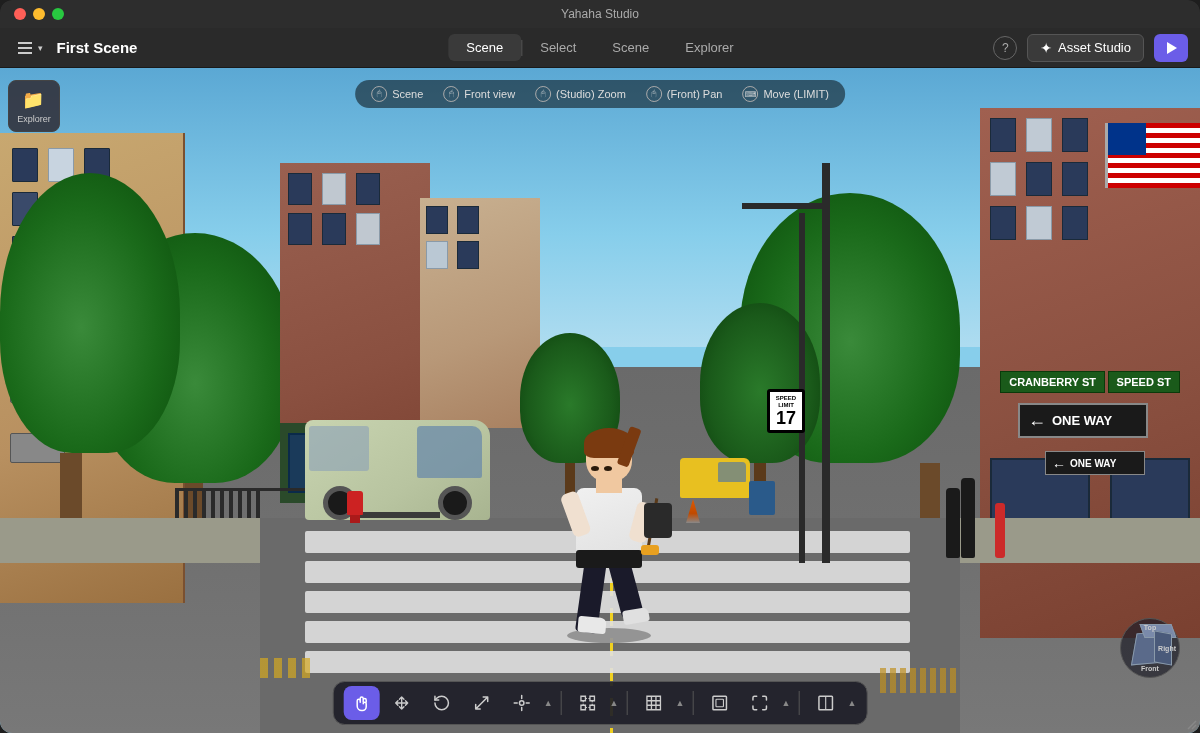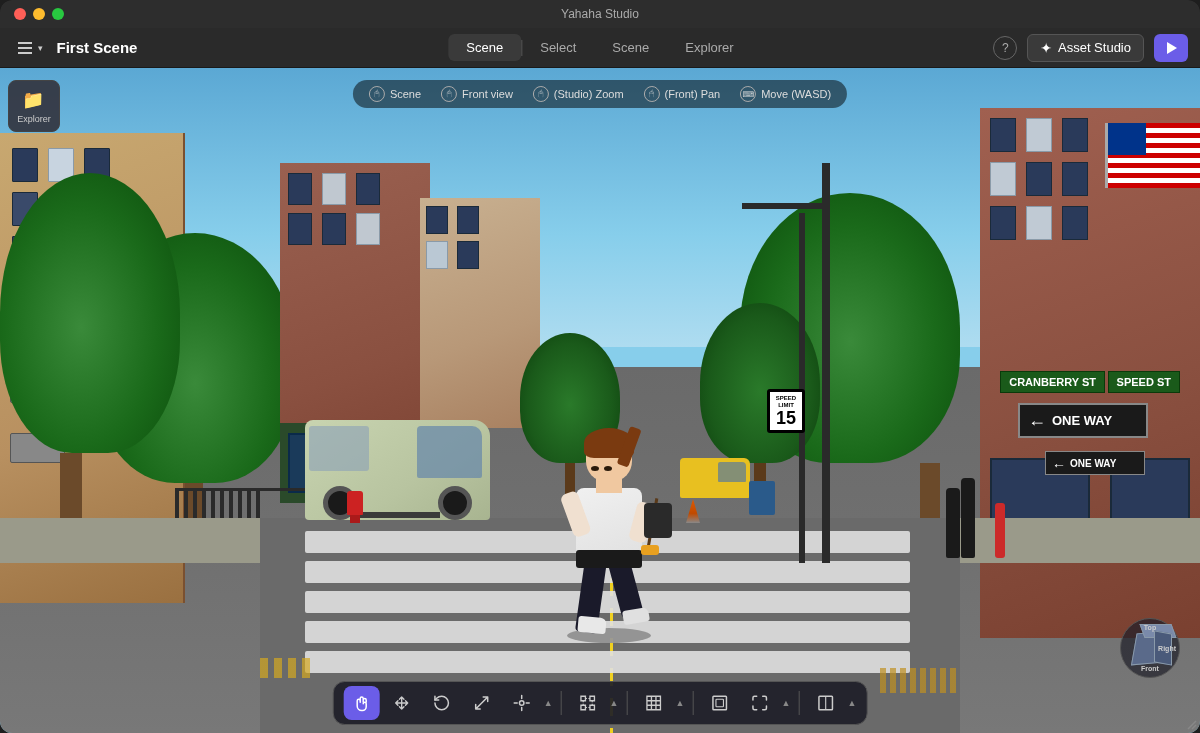--- a/index.html
+++ b/index.html
@@ -528,21 +528,21 @@
       <span>ONE WAY</span>
     </div>
 
     <div style="position:absolute; right:55px; bottom:258px; display:flex;align-items:center;background:#1a1a1a;color:#fff;font-size:10px;font-weight:800;padding:3px 8px 3px 6px;border:1.5px solid #888;gap:4px;width:100px;">
       <span style="font-size:14px;">←</span>
       <span>ONE WAY</span>
     </div>
 
     <div style="position:absolute; right:395px; bottom:300px; background:#fff; border:3px solid #000; border-radius:3px; width:38px; padding:3px 2px; text-align:center;">
       <div style="font-size:6px;font-weight:700;color:#000;line-height:1.2;">SPEED LIMIT</div>
-      <div style="font-size:18px;font-weight:900;color:#000;line-height:1;">15</div>
+      <div style="font-size:18px;font-weight:900;color:#000;line-height:1;">17</div>
     </div>
 
     <div style="position:absolute; bottom:100px; left:50%; transform:translateX(-40%); width:90px; height:190px;">
 
       <div style="position:absolute; bottom:-10px; left:10px; width:70px; height:15px; background:rgba(0,0,0,0.3); border-radius:50%; transform:scaleX(1.2);"></div>
 
       <div style="position:absolute; bottom:0; left:22px; width:22px; height:80px; background:#1a1a2a; border-radius:4px; transform:rotate(8deg); transform-origin: top center;"></div>
       <div style="position:absolute; bottom:15px; left:40px; width:22px; height:70px; background:#1a1a2a; border-radius:4px; transform:rotate(-15deg); transform-origin: top center;"></div>
 
       <div style="position:absolute; bottom:0; left:14px; width:28px; height:16px; background:#e8e8e8; border-radius:3px 6px 3px 3px; transform:rotate(5deg);"></div>
@@ -594,21 +594,21 @@
       <div class="hint-item">
         <div class="hint-icon">🖱</div>
         <span>(Studio) Zoom</span>
       </div>
       <div class="hint-item">
         <div class="hint-icon">🖱</div>
         <span>(Front) Pan</span>
       </div>
       <div class="hint-item">
         <div class="hint-icon">⌨</div>
-        <span>Move (WASD)</span>
+        <span>Move (LIMIT)</span>
       </div>
     </div>
 
     <div class="gizmo">
       <div class="gizmo-inner">
 
         <div style="position:absolute;top:8px;left:8px;width:32px;height:32px;background:#5a6a8a;border:1px solid #8a9aaa;transform:skewX(-10deg) skewY(-5deg);"></div>
         <div style="position:absolute;top:0;left:16px;width:32px;height:14px;background:#7a8aaa;border:1px solid #8a9aaa;transform:skewX(20deg);"></div>
         <div style="position:absolute;top:8px;right:2px;width:18px;height:32px;background:#4a5a7a;border:1px solid #8a9aaa;transform:skewY(10deg);"></div>
         <div class="gizmo-face gizmo-front" style="font-size:7px; color:#ccc; position:absolute; bottom:0; left:50%; transform:translateX(-50%);">Front</div>

